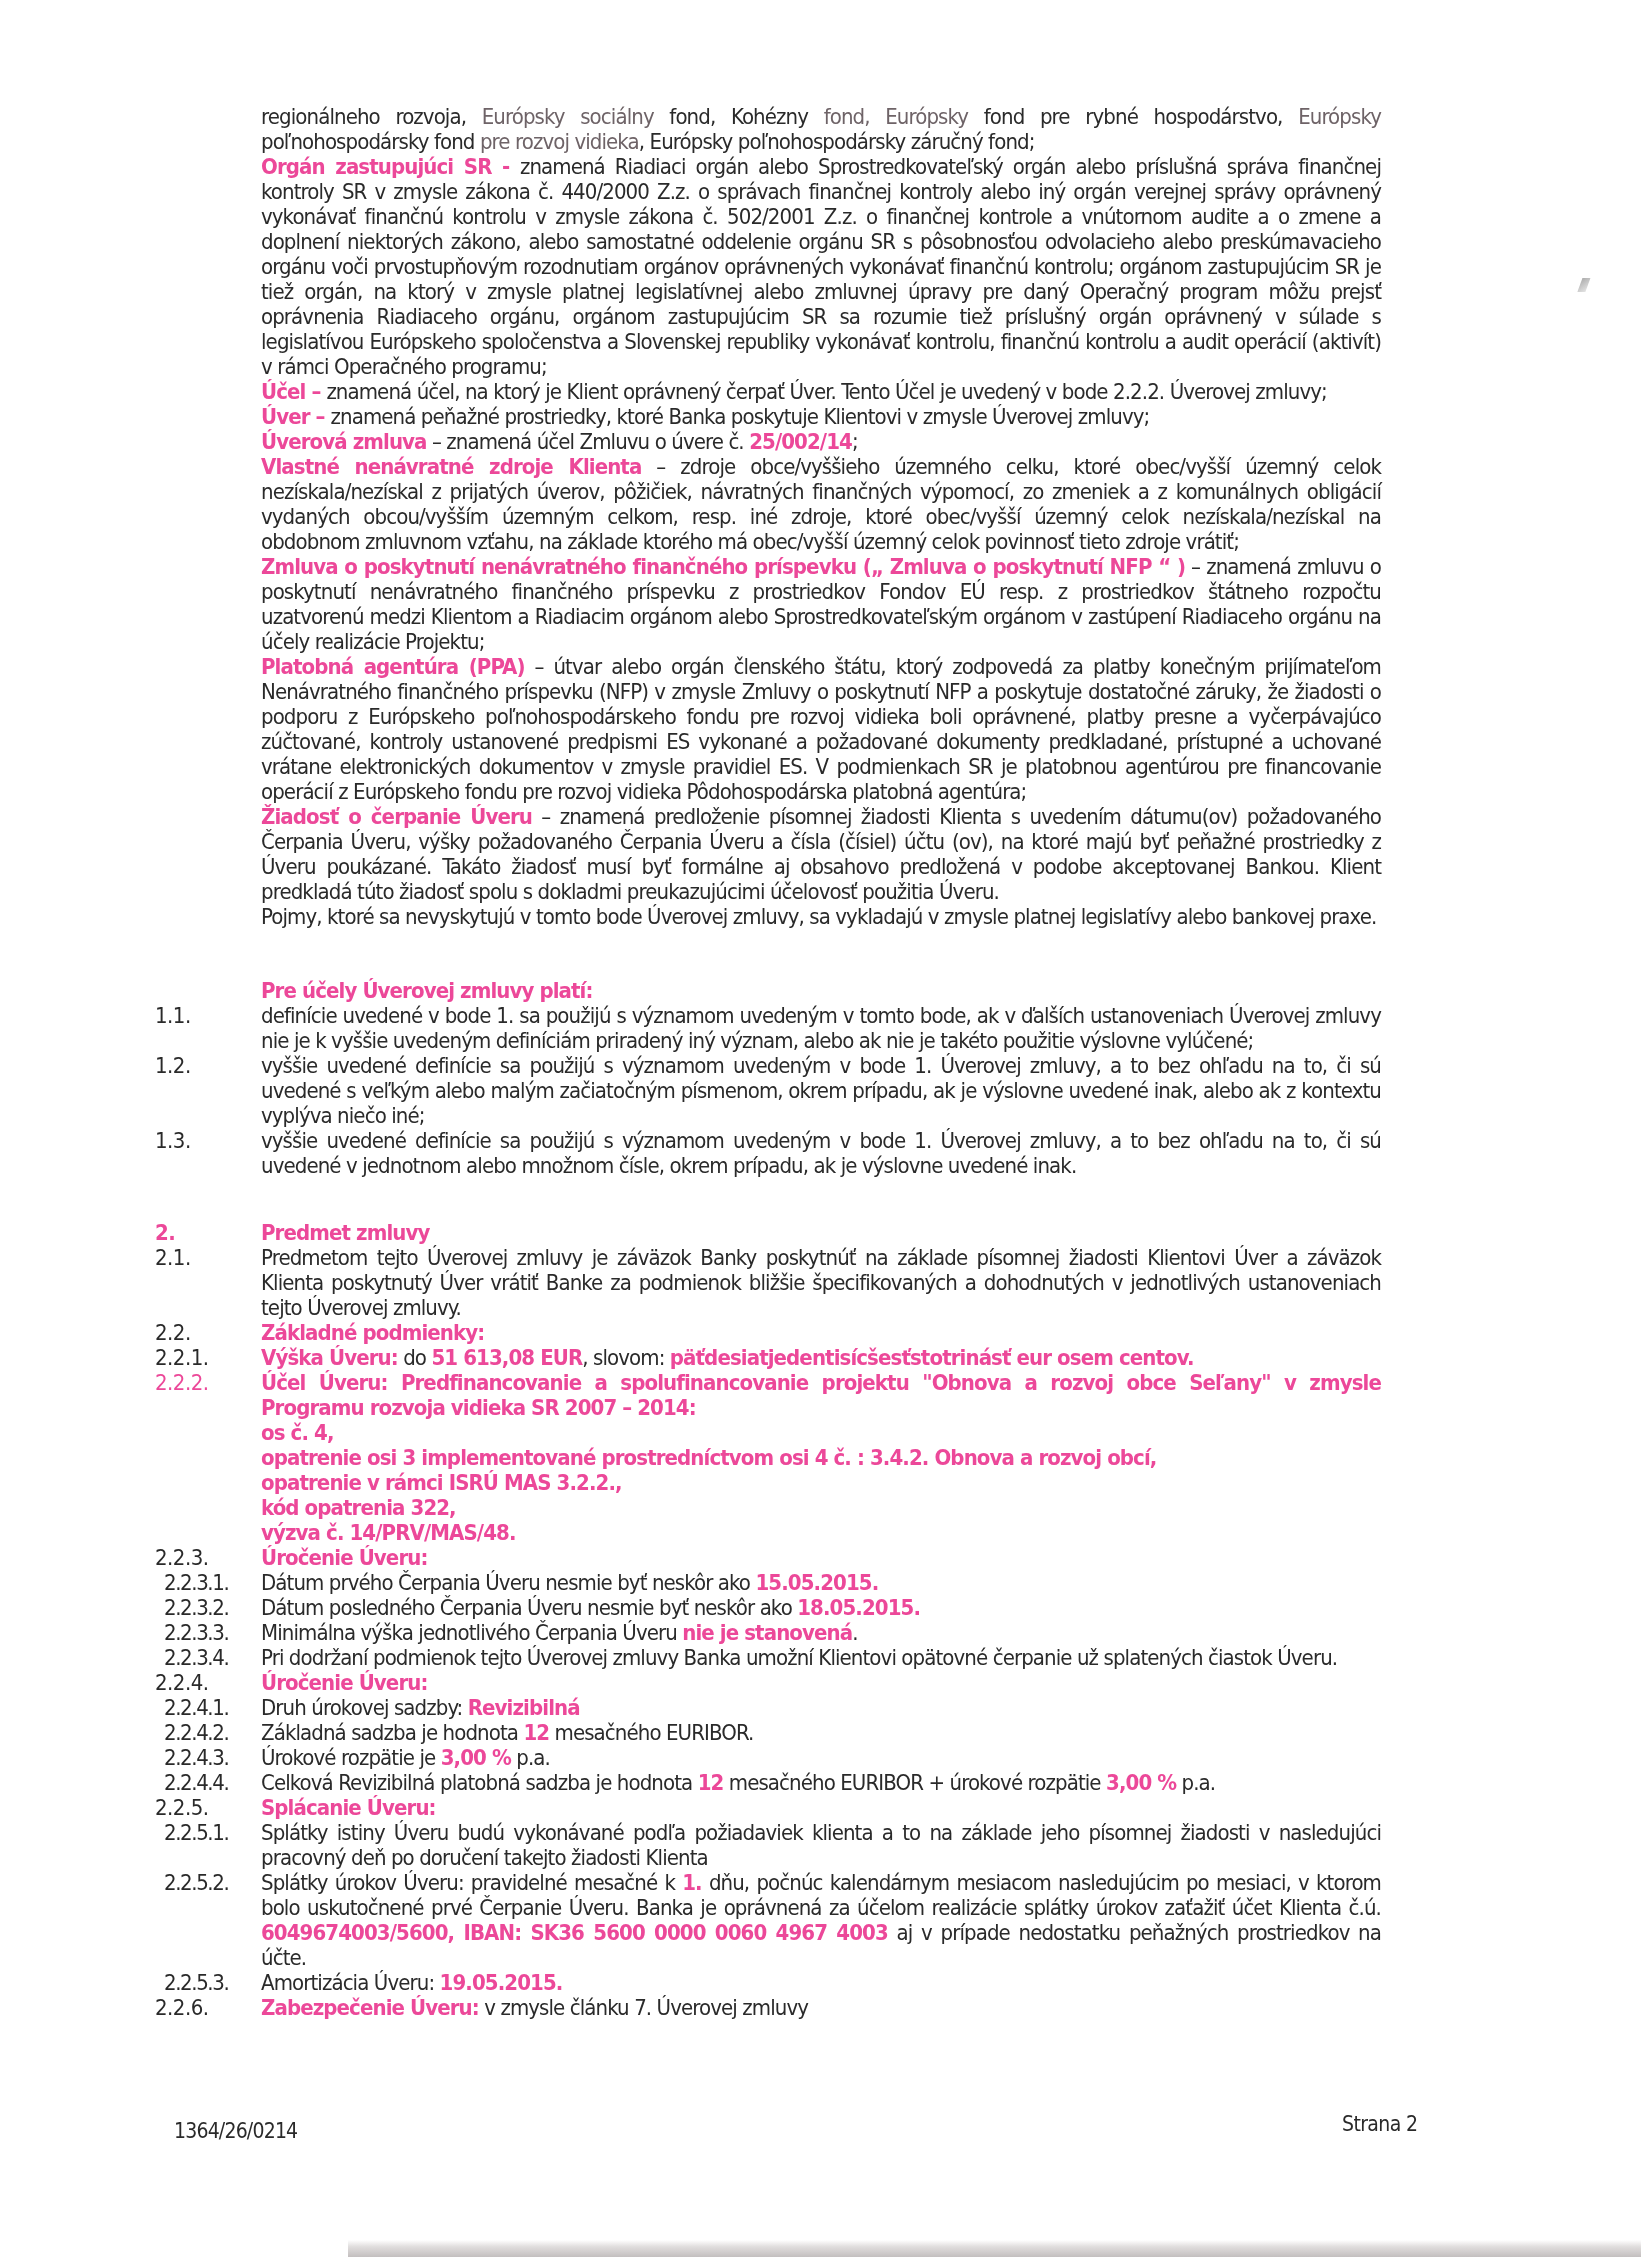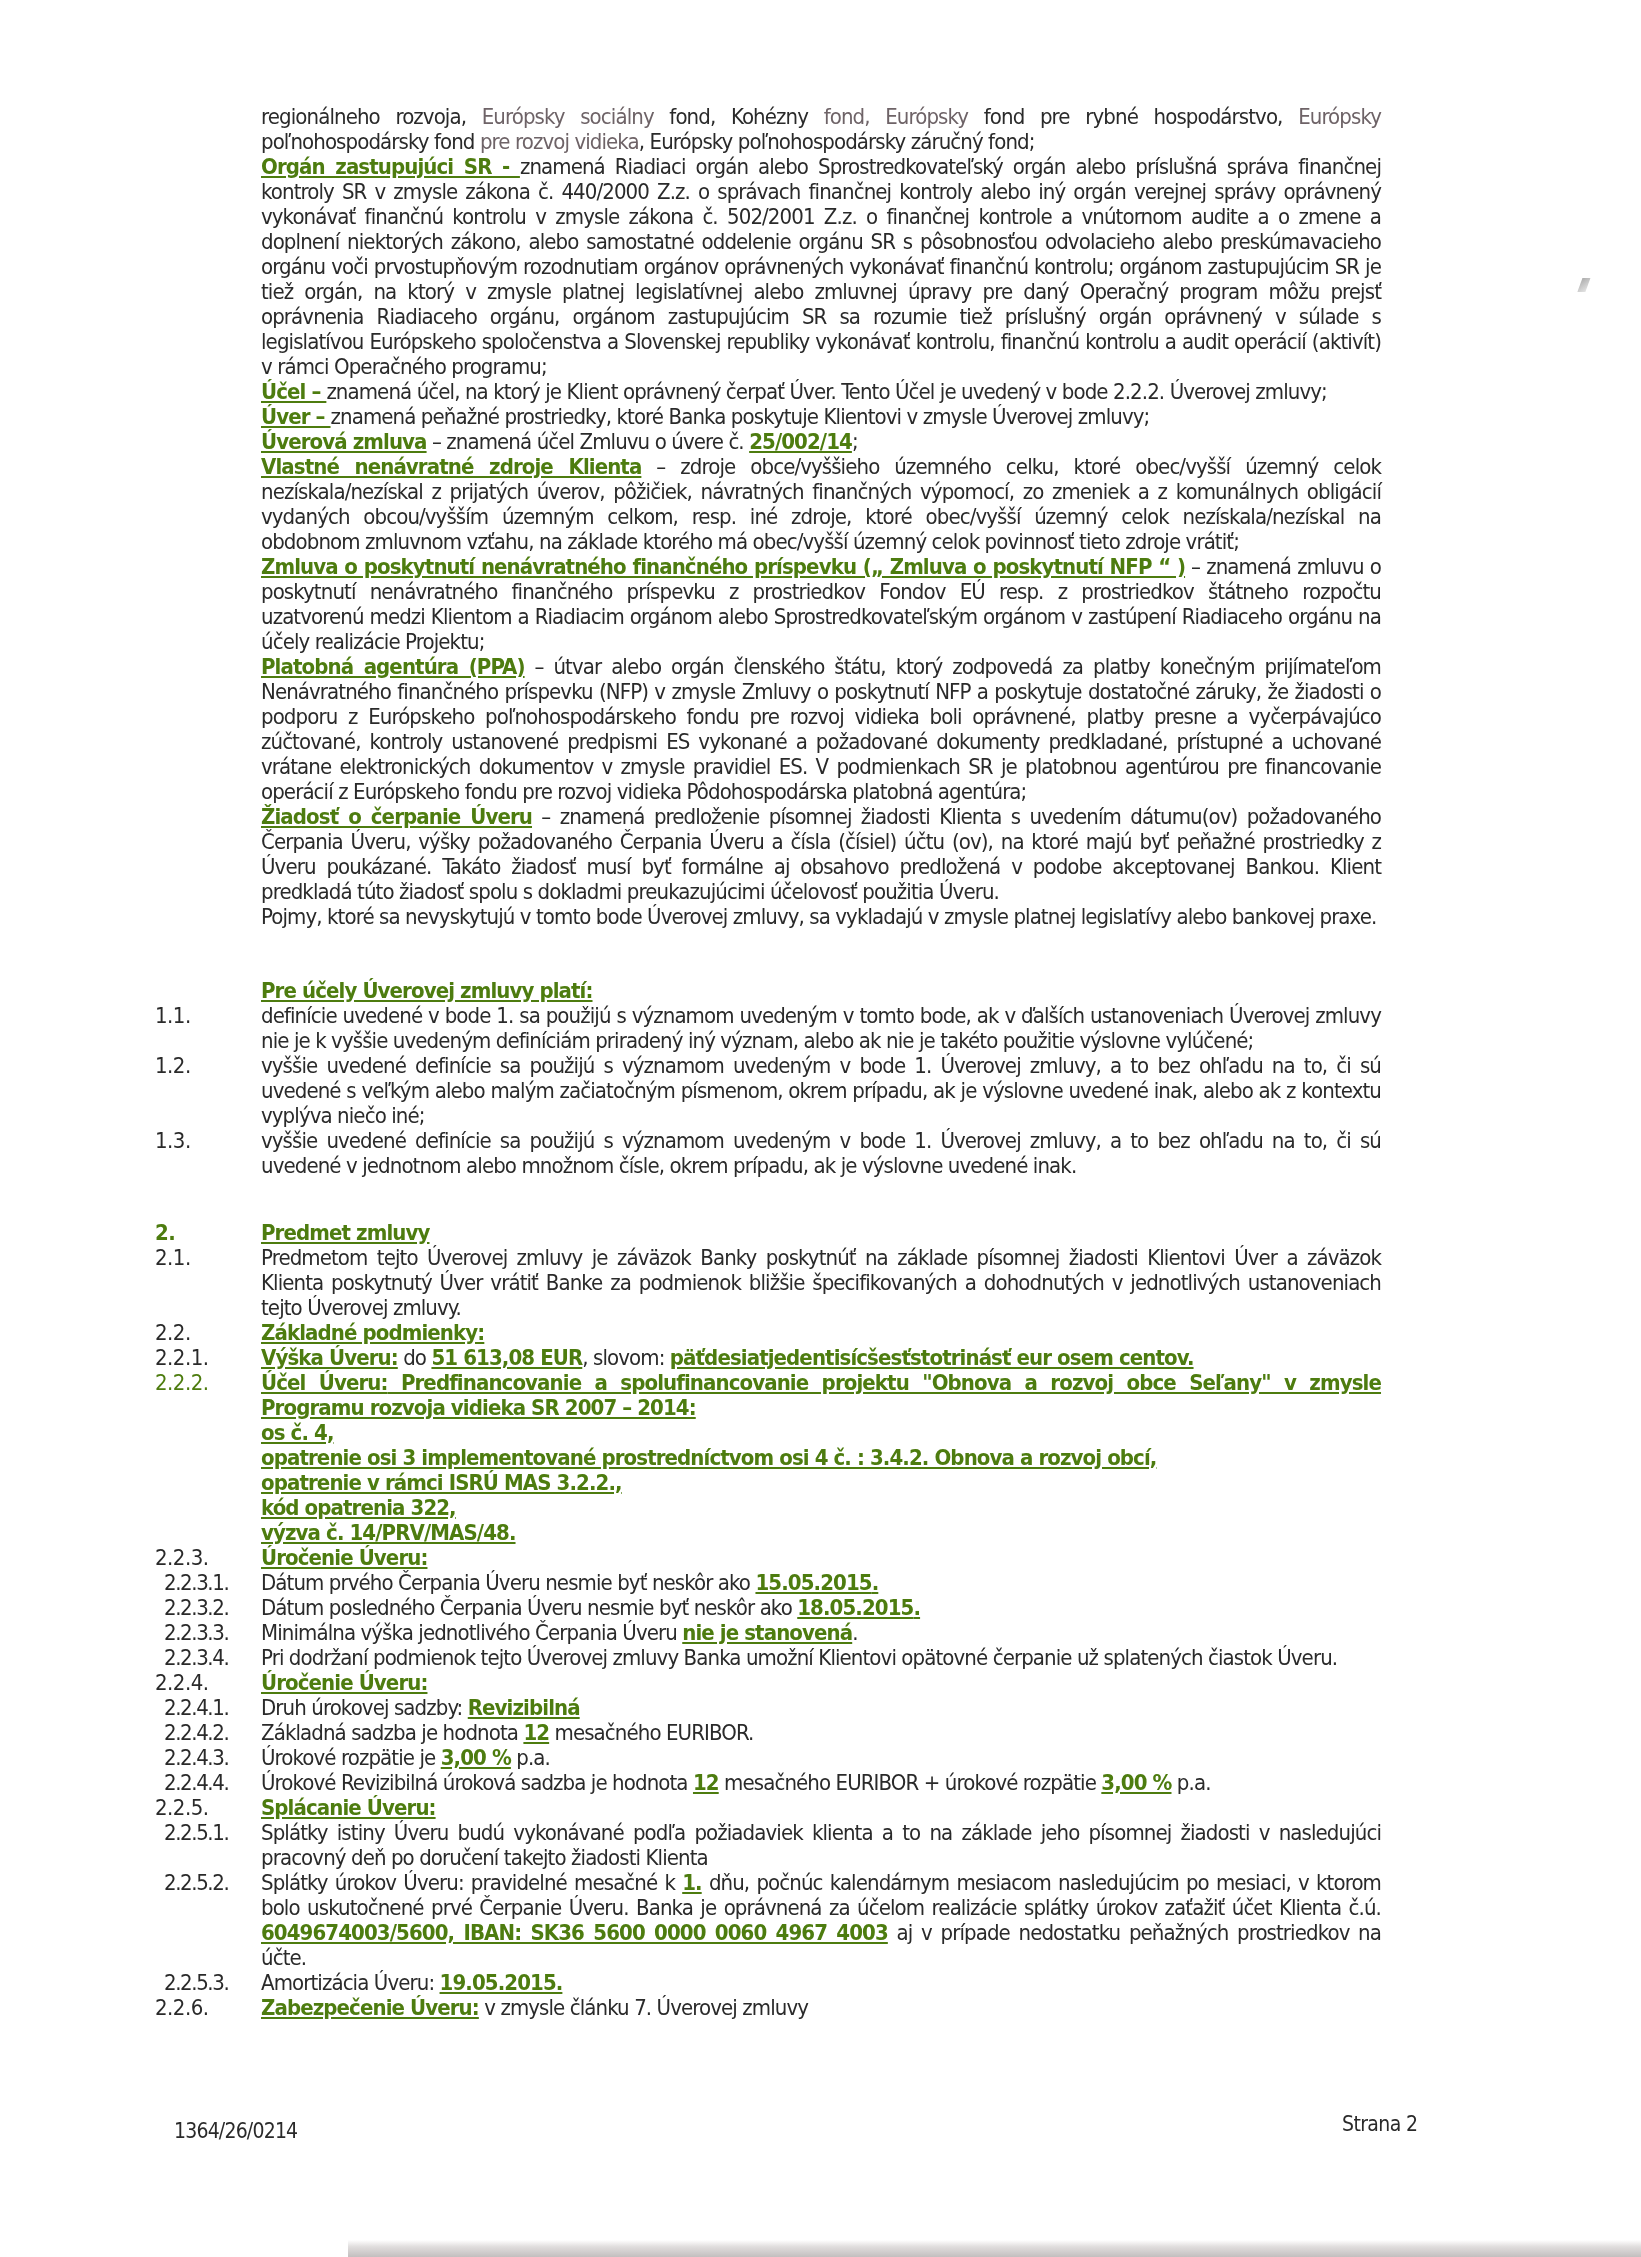--- a/index.html
+++ b/index.html
@@ -8,21 +8,21 @@
     font-family: "DejaVu Sans Condensed", "DejaVu Sans", "Liberation Sans", sans-serif;
     color: #2a2a2a;
   }
   .page { position: absolute; left: 0; top: 0; width: 1641px; height: 2257px; }
   .content {
     position: absolute; left: 261px; top: 104px; width: 1120px;
     font-size: 22px; line-height: 25px; text-align: justify;
     font-stretch: condensed; letter-spacing: -0.9px;
   }
   .content p { margin: 0; }
-  .b { font-weight: bold; color: #4d7c0f; text-decoration: underline; }
+  .b { font-weight: bold; color: #ec4899; }
   .faint { color: #6e6367; }
   .blank { height: 49px; }
   .blank2 { height: 42px; }
   .num-row { position: relative; }
   .num { position: absolute; left: -106px; top: 0; width: 97px; text-align: left; letter-spacing: -0.5px; }
   .num3 { position: absolute; left: -97px; top: 0; width: 97px; text-align: left; letter-spacing: -1.4px; }
   .footer-left { position: absolute; left: 174px; top: 2119px; font-size: 21px; letter-spacing: -0.8px; color: #2a2a2a; }
   .footer-right { position: absolute; left: 1342px; top: 2112px; font-size: 21px; letter-spacing: -0.6px; color: #2a2a2a; }
   .scan-mark { position: absolute; left: 1580px; top: 278px; width: 7.7px; height: 13.5px;
     background: linear-gradient(135deg, #8a8a8a, #d8d8d8); transform: skewX(-20deg); opacity: .7; }
@@ -73,21 +73,21 @@
     <p class="num-row"><span class="num">2.2.3.</span><span class="b">Úročenie Úveru:</span></p>
     <p class="num-row"><span class="num3">2.2.3.1.</span><span>Dátum prvého Čerpania Úveru nesmie byť neskôr ako </span><span class="b">15.05.2015</span><span class="b">.</span></p>
     <p class="num-row"><span class="num3">2.2.3.2.</span><span>Dátum posledného Čerpania Úveru nesmie byť neskôr ako </span><span class="b">18.05.2015</span><span class="b">.</span></p>
     <p class="num-row"><span class="num3">2.2.3.3.</span><span>Minimálna výška jednotlivého Čerpania Úveru </span><span class="b">nie je stanovená</span><span>.</span></p>
     <p class="num-row"><span class="num3">2.2.3.4.</span><span>Pri dodržaní podmienok tejto Úverovej zmluvy Banka umožní Klientovi opätovné čerpanie už splatených čiastok Úveru.</span></p>
 
     <p class="num-row"><span class="num">2.2.4.</span><span class="b">Úročenie Úveru:</span></p>
     <p class="num-row"><span class="num3">2.2.4.1.</span><span>Druh úrokovej sadzby: </span><span class="b">Revizibilná</span></p>
     <p class="num-row"><span class="num3">2.2.4.2.</span><span>Základná sadzba je hodnota </span><span class="b">12</span><span> mesačného EURIBOR.</span></p>
     <p class="num-row"><span class="num3">2.2.4.3.</span><span>Úrokové rozpätie je </span><span class="b">3,00 %</span><span> p.a.</span></p>
-    <p class="num-row"><span class="num3">2.2.4.4.</span><span>Úrokové Revizibilná úroková sadzba je hodnota </span><span class="b">12</span><span> mesačného EURIBOR + úrokové rozpätie </span><span class="b">3,00 %</span><span> p.a.</span></p>
+    <p class="num-row"><span class="num3">2.2.4.4.</span><span>Celková Revizibilná platobná sadzba je hodnota </span><span class="b">12</span><span> mesačného EURIBOR + úrokové rozpätie </span><span class="b">3,00 %</span><span> p.a.</span></p>
 
     <p class="num-row"><span class="num">2.2.5.</span><span class="b">Splácanie Úveru:</span></p>
     <p class="num-row"><span class="num3">2.2.5.1.</span><span>Splátky istiny Úveru budú vykonávané podľa požiadaviek klienta a to na základe jeho písomnej žiadosti v nasledujúci pracovný deň po doručení takejto žiadosti Klienta</span></p>
     <p class="num-row"><span class="num3">2.2.5.2.</span><span>Splátky úrokov Úveru: pravidelné mesačné k </span><span class="b">1.</span><span> dňu, počnúc kalendárnym mesiacom nasledujúcim po mesiaci, v ktorom bolo uskutočnené prvé Čerpanie Úveru. Banka je oprávnená za účelom realizácie splátky úrokov zaťažiť účet Klienta č.ú. </span><span class="b">6049674003/5600, IBAN: SK36 5600 0000 0060 4967 4003</span><span> aj v prípade nedostatku peňažných prostriedkov na účte.</span></p>
     <p class="num-row"><span class="num3">2.2.5.3.</span><span>Amortizácia Úveru: </span><span class="b">19.05.2015.</span></p>
     <p class="num-row"><span class="num">2.2.6.</span><span class="b">Zabezpečenie Úveru:</span><span> v zmysle článku 7. Úverovej zmluvy</span></p>
   </div>
 
   <div class="footer-left">1364/26/0214</div>
   <div class="footer-right">Strana 2</div>

